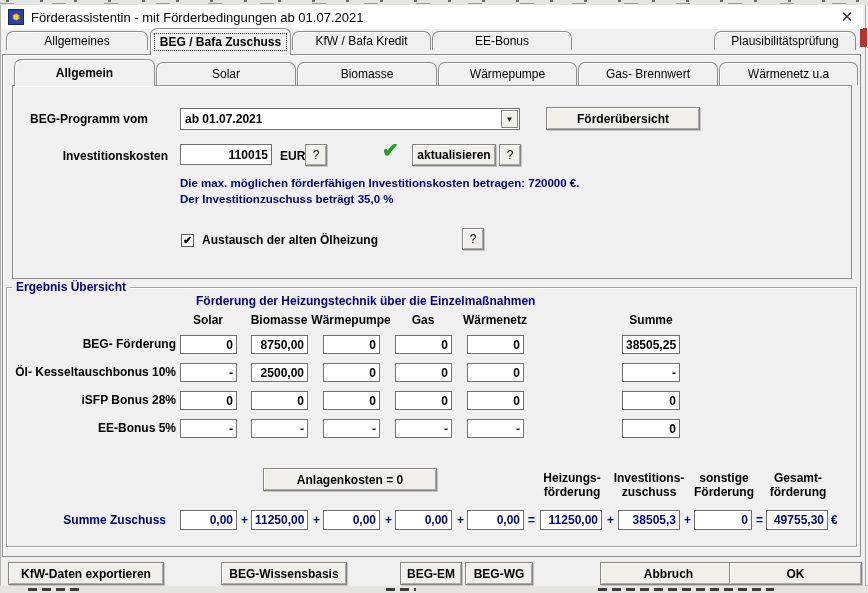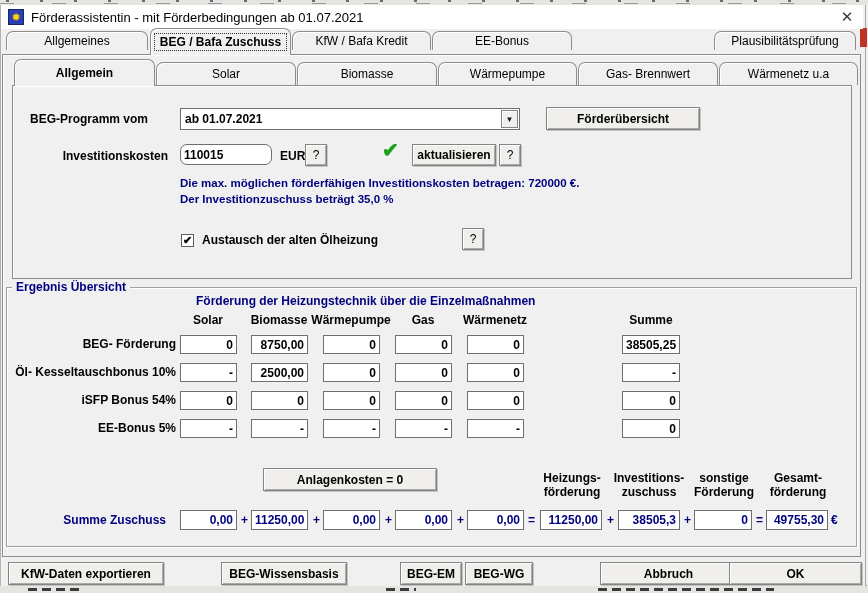--- a/index.html
+++ b/index.html
@@ -48,21 +48,21 @@
 
   .btn{position:absolute;box-sizing:border-box;background:#f0efec;border:1px solid #848484;
        box-shadow:inset 1px 1px 0 #fff,inset -1px -1px 0 #a9a9a9,1px 1px 0 #c4c4c4;
        display:flex;align-items:center;justify-content:center;font-weight:bold;font-size:12px;
        white-space:nowrap;z-index:6;cursor:default;}
   .btn.qm{font-weight:normal;}
 
   .field{position:absolute;box-sizing:border-box;background:#fff;border:1px solid #6f6f6f;
          font-family:"Liberation Sans",sans-serif;font-weight:bold;font-size:12px;color:#000;
          text-align:right;padding:0 3px;z-index:6;}
-  .field.left{text-align:left;border-radius:7px;}
+  .field.left{text-align:right;}
   .field.navy-val{color:#000080;}
   input.field{outline:none;}
 
   .combo{position:absolute;left:180px;top:108px;width:340px;height:22px;box-sizing:border-box;
          background:#fff;border:1px solid #6f6f6f;z-index:6;}
   .combo-text{position:absolute;left:4px;top:3px;font-weight:bold;white-space:nowrap;}
   .combo-arrow{position:absolute;right:1px;top:1px;width:17px;height:18px;background:#f0efec;
          border:1px solid #848484;box-shadow:inset 1px 1px 0 #fff;box-sizing:border-box;
          display:flex;align-items:center;justify-content:center;font-size:8px;color:#111;}
 
@@ -192,21 +192,21 @@
   <input class="field" readonly="" style="left: 622px; top: 335px; width: 58px; height: 19px;" value="38505,25">
 
   <span class="rowlbl" style="top:365px;">Öl- Kesseltauschbonus 10%</span>
   <input class="field" readonly="" style="left: 180px; top: 363px; width: 57px; height: 19px;" value="-">
   <input class="field" readonly="" style="left: 251px; top: 363px; width: 57px; height: 19px;" value="2500,00">
   <input class="field" readonly="" style="left: 323px; top: 363px; width: 57px; height: 19px;" value="0">
   <input class="field" readonly="" style="left: 395px; top: 363px; width: 57px; height: 19px;" value="0">
   <input class="field" readonly="" style="left: 467px; top: 363px; width: 57px; height: 19px;" value="0">
   <input class="field" readonly="" style="left: 622px; top: 363px; width: 58px; height: 19px;" value="-">
 
-  <span class="rowlbl" style="top:393px;">iSFP Bonus 54%</span>
+  <span class="rowlbl" style="top:393px;">iSFP Bonus 28%</span>
   <input class="field" readonly="" style="left: 180px; top: 391px; width: 57px; height: 19px;" value="0">
   <input class="field" readonly="" style="left: 251px; top: 391px; width: 57px; height: 19px;" value="0">
   <input class="field" readonly="" style="left: 323px; top: 391px; width: 57px; height: 19px;" value="0">
   <input class="field" readonly="" style="left: 395px; top: 391px; width: 57px; height: 19px;" value="0">
   <input class="field" readonly="" style="left: 467px; top: 391px; width: 57px; height: 19px;" value="0">
   <input class="field" readonly="" style="left: 622px; top: 391px; width: 58px; height: 19px;" value="0">
 
   <span class="rowlbl" style="top:421px;">EE-Bonus 5%</span>
   <input class="field" readonly="" style="left: 180px; top: 419px; width: 57px; height: 19px;" value="-">
   <input class="field" readonly="" style="left: 251px; top: 419px; width: 57px; height: 19px;" value="-">

